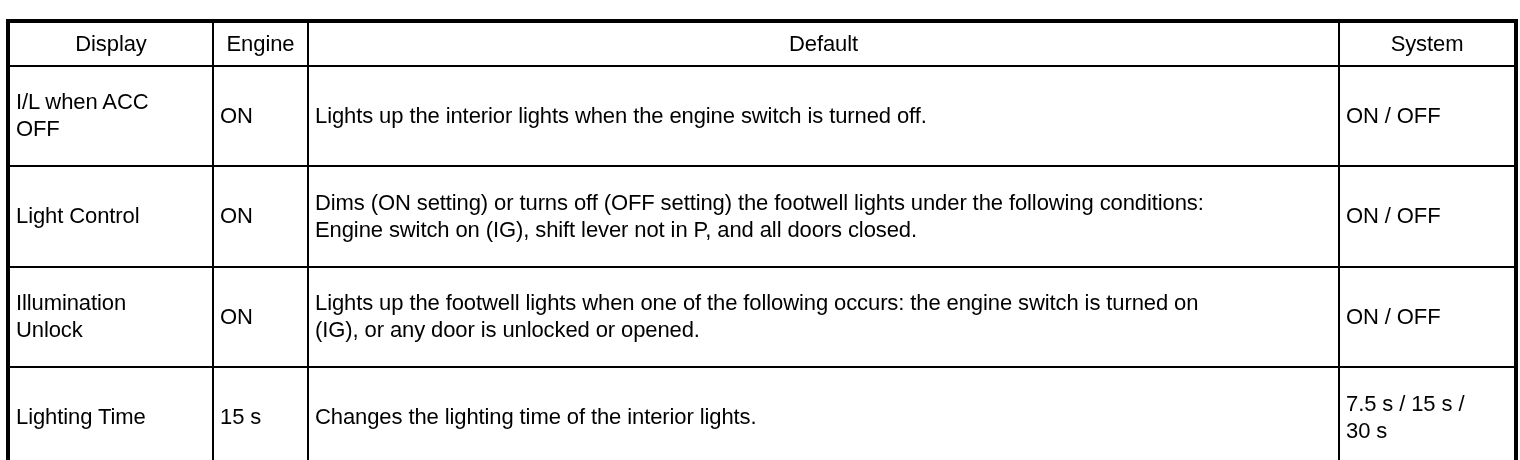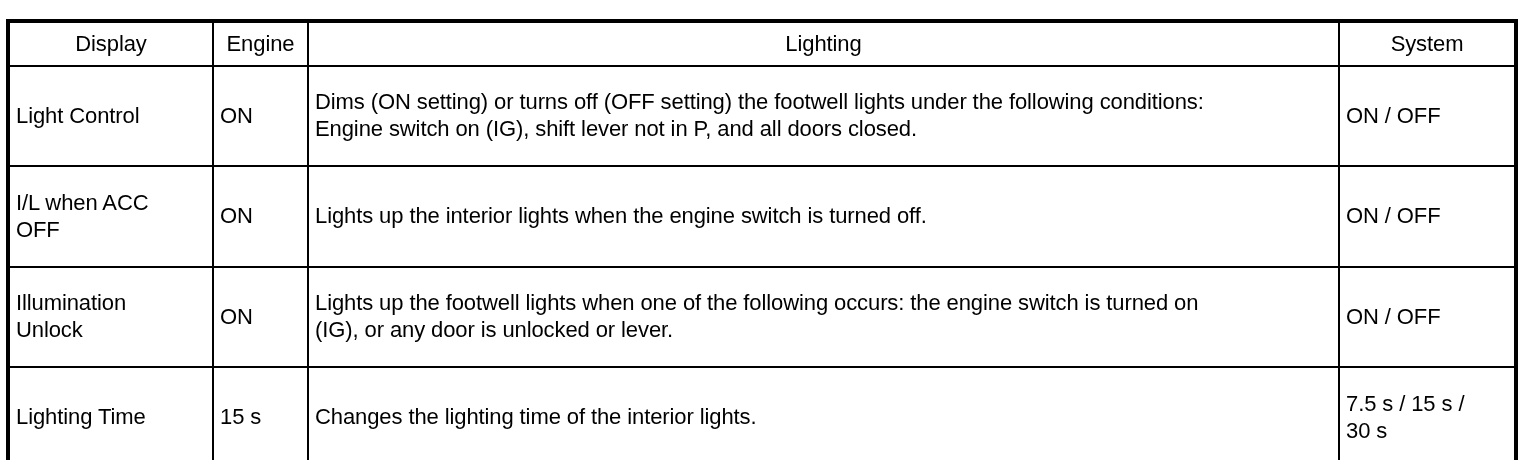--- a/index.html
+++ b/index.html
@@ -81,63 +81,63 @@
     <colgroup>
       <col class="c-display">
       <col class="c-default">
       <col class="c-contents">
       <col class="c-setting">
     </colgroup>
     <thead>
       <tr>
         <th>Display</th>
         <th>Engine</th>
-        <th>Lighting</th>
+        <th>Default</th>
         <th>System</th>
       </tr>
     </thead>
     <tbody>
+
+      <tr class="r-tall">
+        <td class="cell-display">
+          <span class="line">I/L when ACC</span>
+          <span class="line">OFF</span>
+        </td>
+        <td class="cell-default">ON</td>
+        <td class="cell-contents">
+          <span class="line">Lights up the interior lights when the engine switch is turned off.</span>
+        </td>
+        <td class="cell-setting">
+          <span class="line">ON / OFF</span>
+        </td>
+      </tr>
 
       <tr class="r-tall">
         <td class="cell-display">
           <span class="line">Light Control</span>
         </td>
         <td class="cell-default">ON</td>
         <td class="cell-contents">
           <span class="line">Dims (ON setting) or turns off (OFF setting) the footwell lights under the following conditions:</span>
           <span class="line">Engine switch on (IG), shift lever not in P, and all doors closed.</span>
         </td>
         <td class="cell-setting">
           <span class="line">ON / OFF</span>
         </td>
       </tr>
 
       <tr class="r-tall">
         <td class="cell-display">
-          <span class="line">I/L when ACC</span>
-          <span class="line">OFF</span>
-        </td>
-        <td class="cell-default">ON</td>
-        <td class="cell-contents">
-          <span class="line">Lights up the interior lights when the engine switch is turned off.</span>
-        </td>
-        <td class="cell-setting">
-          <span class="line">ON / OFF</span>
-        </td>
-      </tr>
-
-      <tr class="r-tall">
-        <td class="cell-display">
           <span class="line">Illumination</span>
           <span class="line">Unlock</span>
         </td>
         <td class="cell-default">ON</td>
         <td class="cell-contents">
           <span class="line">Lights up the footwell lights when one of the following occurs: the engine switch is turned on</span>
-          <span class="line">(IG), or any door is unlocked or lever.</span>
+          <span class="line">(IG), or any door is unlocked or opened.</span>
         </td>
         <td class="cell-setting">
           <span class="line">ON / OFF</span>
         </td>
       </tr>
 
       <tr class="r-tall">
         <td class="cell-display">
           <span class="line">Lighting Time</span>
         </td>

